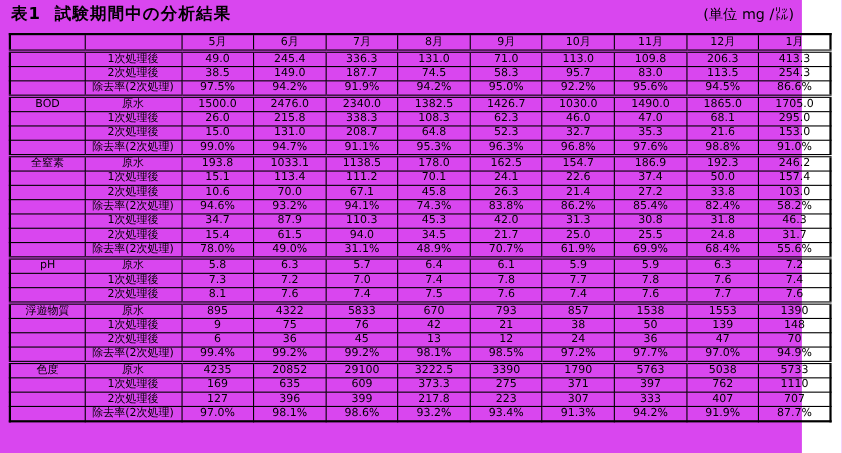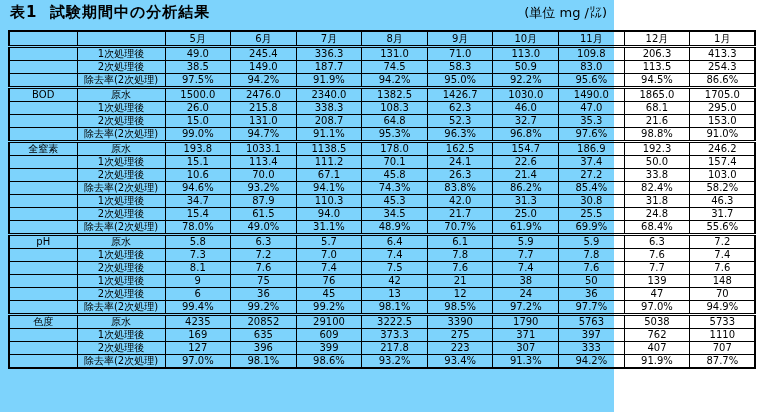--- a/index.html
+++ b/index.html
@@ -7,23 +7,23 @@
     padding: 0;
     background: #ffffff;
     width: 765px;
     height: 412px;
     font-family: "DejaVu Sans", "Liberation Sans", sans-serif;
     color: #000;
     overflow: hidden;
   }
   .page {
     position: relative;
-    width: 614px;
+    width: 729px;
     height: 412px;
-    background: #7dd3fc;
+    background: #d946ef;
   }
   .header-line {
     position: absolute;
     top: 3px;
     left: 10px;
     right: 7px;
     display: flex;
     justify-content: space-between;
     align-items: baseline;
   }
@@ -130,21 +130,21 @@
           <td class="val">413.3</td>
         </tr>
         <tr>
           <td class="param"></td>
           <td class="rowlabel">2次処理後</td>
           <td class="val">38.5</td>
           <td class="val">149.0</td>
           <td class="val">187.7</td>
           <td class="val">74.5</td>
           <td class="val">58.3</td>
-          <td class="val">50.9</td>
+          <td class="val">95.7</td>
           <td class="val">83.0</td>
           <td class="val">113.5</td>
           <td class="val">254.3</td>
         </tr>
         <tr>
           <td class="param"></td>
           <td class="rowlabel">除去率(2次処理)</td>
           <td class="val">97.5%</td>
           <td class="val">94.2%</td>
           <td class="val">91.9%</td>
@@ -330,20 +330,33 @@
           <td class="val">8.1</td>
           <td class="val">7.6</td>
           <td class="val">7.4</td>
           <td class="val">7.5</td>
           <td class="val">7.6</td>
           <td class="val">7.4</td>
           <td class="val">7.6</td>
           <td class="val">7.7</td>
           <td class="val">7.6</td>
         </tr>
+        <tr class="group-start">
+          <td class="param">浮遊物質</td>
+          <td class="rowlabel">原水</td>
+          <td class="val">895</td>
+          <td class="val">4322</td>
+          <td class="val">5833</td>
+          <td class="val">670</td>
+          <td class="val">793</td>
+          <td class="val">857</td>
+          <td class="val">1538</td>
+          <td class="val">1553</td>
+          <td class="val">1390</td>
+        </tr>
         <tr>
           <td class="param"></td>
           <td class="rowlabel">1次処理後</td>
           <td class="val">9</td>
           <td class="val">75</td>
           <td class="val">76</td>
           <td class="val">42</td>
           <td class="val">21</td>
           <td class="val">38</td>
           <td class="val">50</td>

